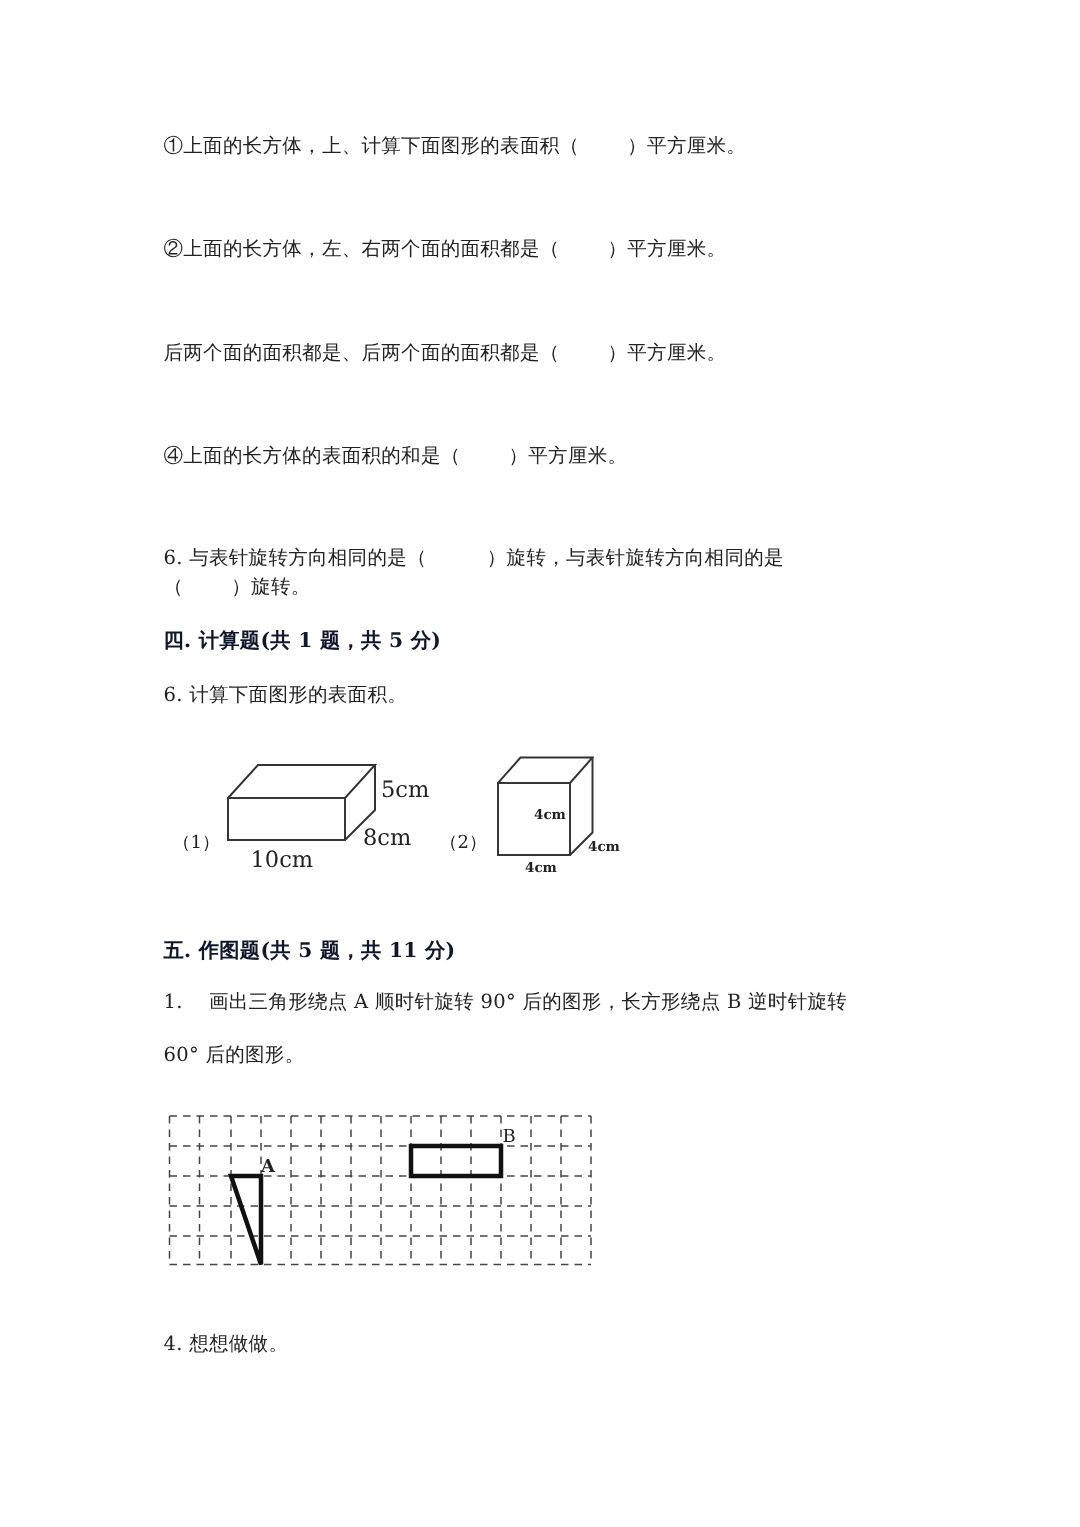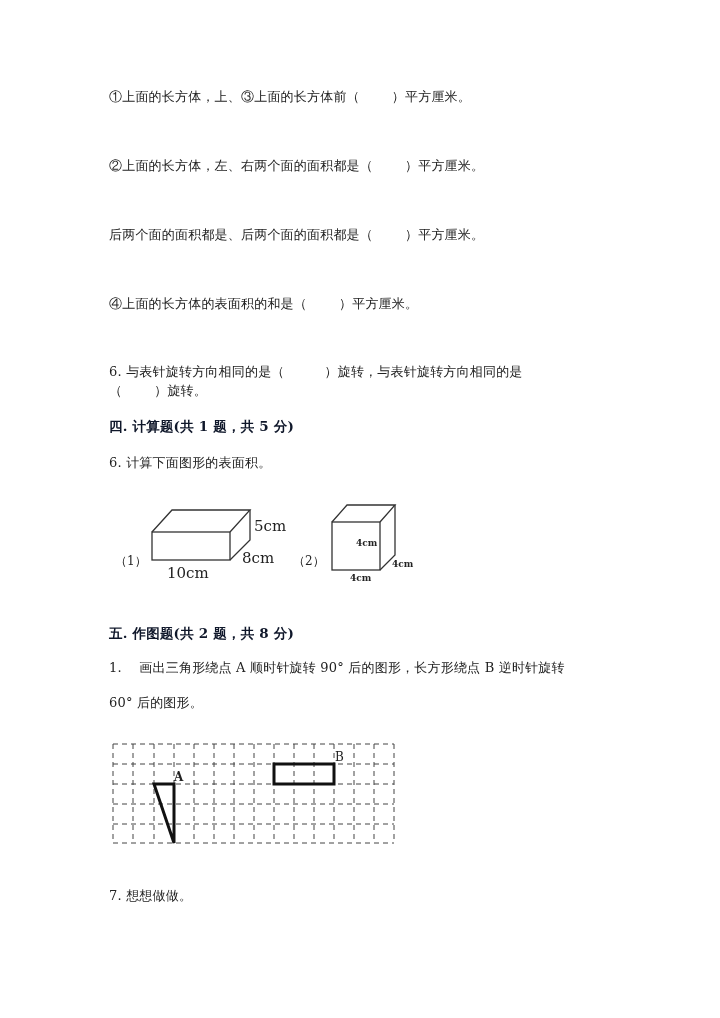--- a/index.html
+++ b/index.html
@@ -10,21 +10,21 @@
   .line { position: absolute; font-size: 13px; white-space: nowrap; letter-spacing: 0.2px; }
   .heading { font-weight: bold; font-size: 13.5px; color: #0f172a; }
   .blank { display: inline-block; width: 32px; }
   .blank-lg { display: inline-block; width: 40px; }
   svg text { font-family: "DejaVu Serif", "Liberation Serif", serif; fill: #222; }
 </style>
 </head>
 <body>
 
 <div class="line" style="left:109px; top:88px;">
-  <span>①上面的长方体，上、③上面的长方体前（</span><span class="blank"></span><span>）平方厘米。</span>
+  <span>①上面的长方体，上、计算下面图形的表面积（</span><span class="blank"></span><span>）平方厘米。</span>
 </div>
 <div class="line" style="left:109px; top:157px;">
   <span>②上面的长方体，左、右两个面的面积都是（</span><span class="blank"></span><span>）平方厘米。</span>
 </div>
 <div class="line" style="left:109px; top:226px;">
   <span>后两个面的面积都是、后两个面的面积都是（</span><span class="blank"></span><span>）平方厘米。</span>
 </div>
 <div class="line" style="left:109px; top:295px;">
   <span>④上面的长方体的表面积的和是（</span><span class="blank"></span><span>）平方厘米。</span>
 </div>
@@ -55,21 +55,21 @@
     <rect x="232" y="27" width="48" height="48"></rect>
     <polyline points="232,27 247,10 295,10 280,27"></polyline>
     <polyline points="295,10 295,60 280,75"></polyline>
   </g>
   <text x="193" y="70" font-size="12">（2）</text>
   <text x="256" y="51" font-size="9" font-weight="bold">4cm</text>
   <text x="292" y="72" font-size="9" font-weight="bold">4cm</text>
   <text x="250" y="86" font-size="9" font-weight="bold">4cm</text>
 </svg>
 
-<div class="line heading" style="left:109px; top:625px;">五. 作图题(共 2 题，共 8 分)</div>
+<div class="line heading" style="left:109px; top:625px;">五. 作图题(共 5 题，共 11 分)</div>
 <div class="line" style="left:109px; top:659px;">1.　 画出三角形绕点 A 顺时针旋转 90° 后的图形，长方形绕点 B 逆时针旋转</div>
 <div class="line" style="left:109px; top:694px;">60° 后的图形。</div>
 
 <svg style="position:absolute; left:105px; top:736px;" width="300" height="115">
   <g stroke="#444" stroke-width="1" stroke-dasharray="5,4" fill="none">
 
     <line x1="8" y1="8" x2="289" y2="8"></line>
     <line x1="8" y1="28" x2="289" y2="28"></line>
     <line x1="8" y1="48" x2="289" y2="48"></line>
     <line x1="8" y1="68" x2="289" y2="68"></line>
@@ -93,13 +93,13 @@
     <line x1="289" y1="8" x2="289" y2="107"></line>
   </g>
 
   <polygon points="49,48 69,48 69,107" fill="none" stroke="#111" stroke-width="3" stroke-linejoin="miter"></polygon>
   <text x="69" y="45" font-size="12" font-weight="bold" fill="#334">A</text>
 
   <rect x="169" y="28" width="60" height="20" fill="none" stroke="#111" stroke-width="3"></rect>
   <text x="230" y="25" font-size="12" fill="#334">B</text>
 </svg>
 
-<div class="line" style="left:109px; top:887px;">7. 想想做做。</div>
+<div class="line" style="left:109px; top:887px;">4. 想想做做。</div>
 
 </body></html>

